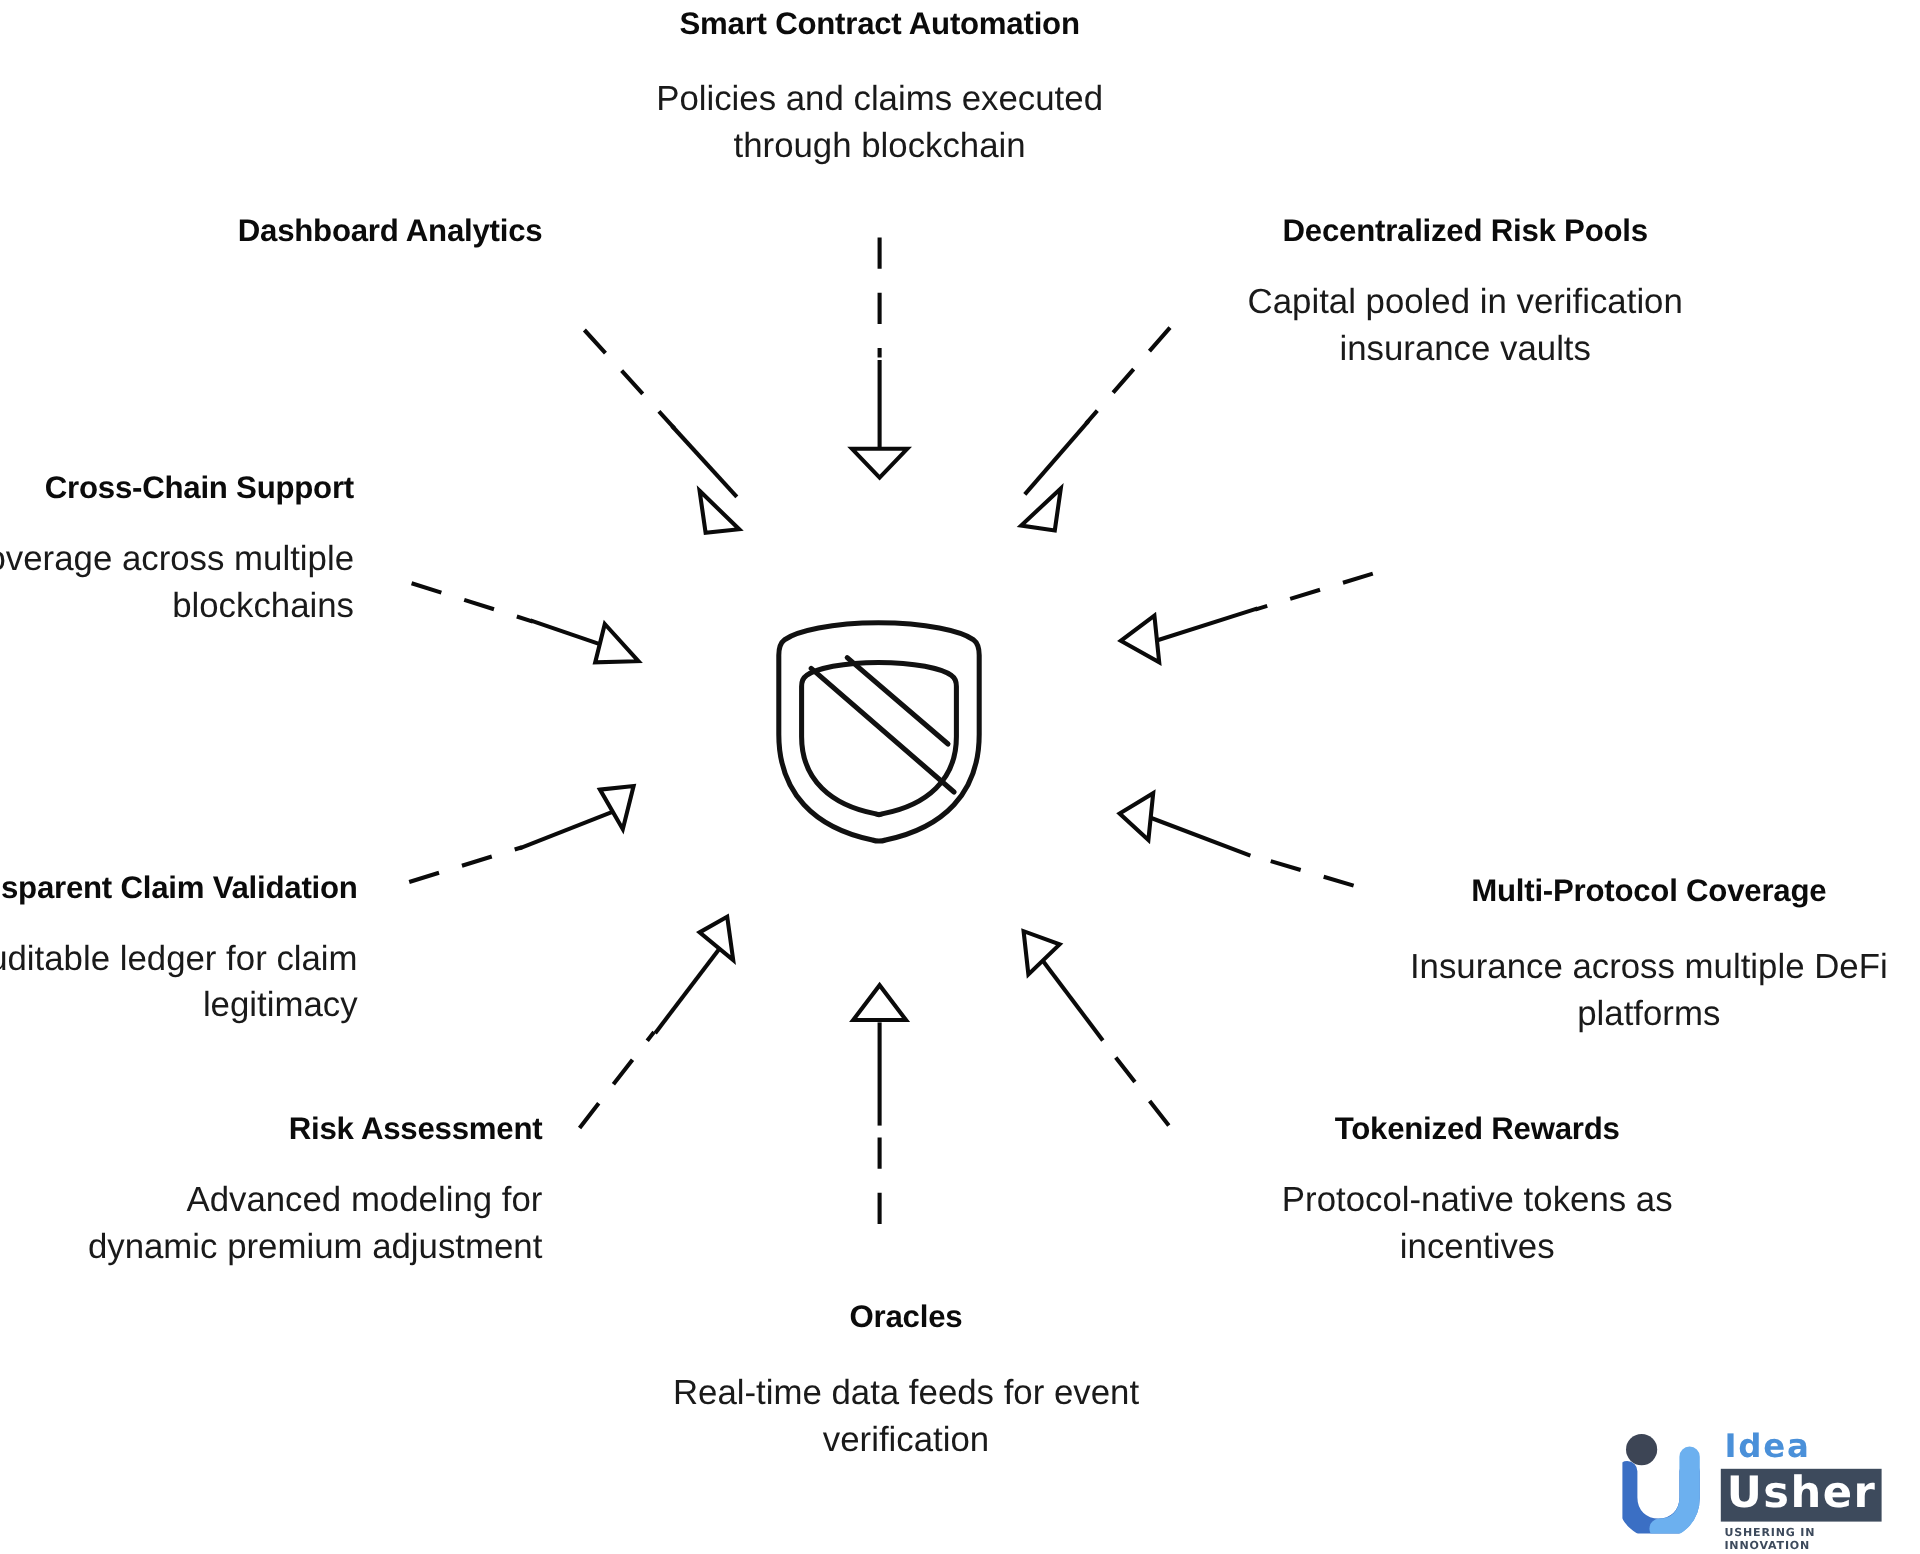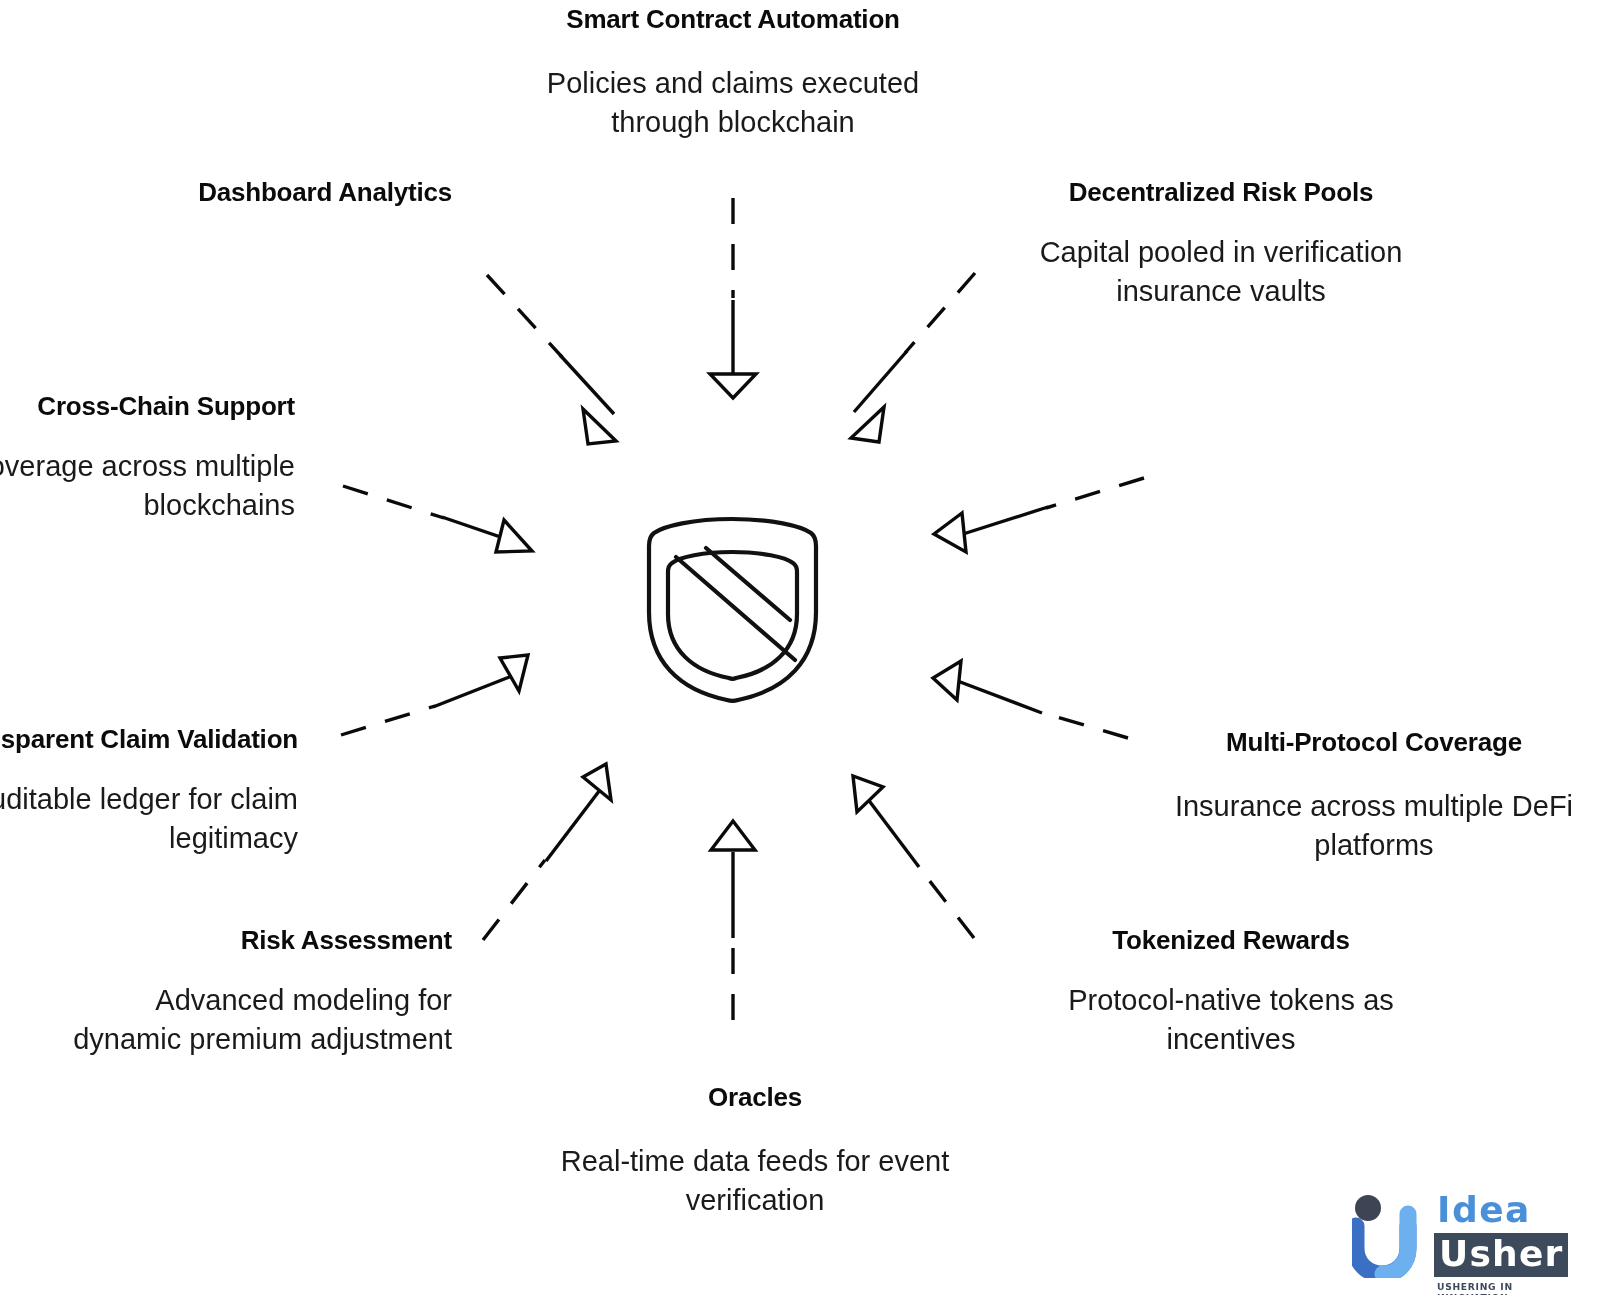--- a/index.html
+++ b/index.html
@@ -87,21 +87,21 @@
   }
   .logo-text {
     position: absolute;
     left: 82px;
     top: 6px;
     width: 152px;
   }
   .logo-idea {
     font-family: "DejaVu Sans", sans-serif;
     font-weight: bold;
-    font-size: 36px;
+    font-size: 27px;
     color: #4a90d9;
     letter-spacing: 1.5px;
     line-height: 1;
     padding-left: 3px;
   }
   .logo-usher-bar {
     margin-top: 5px;
     background: #3d4a5c;
     padding: 3px 5px 5px 5px;
     display: inline-block;

